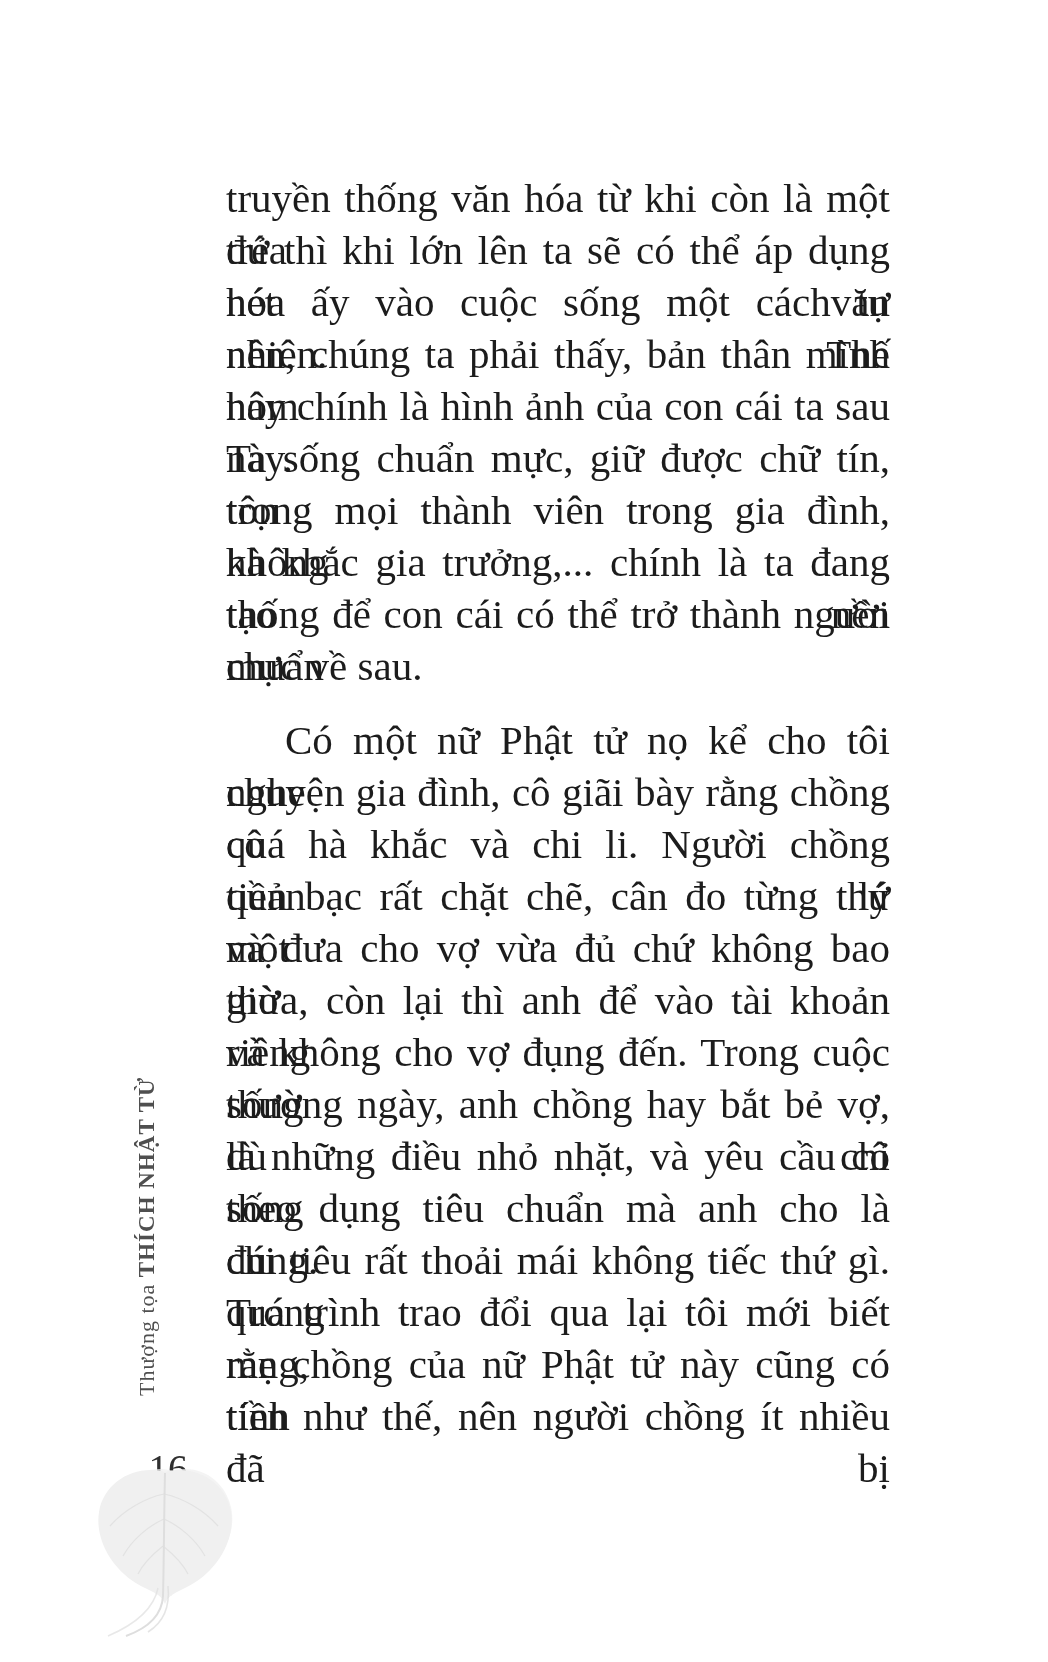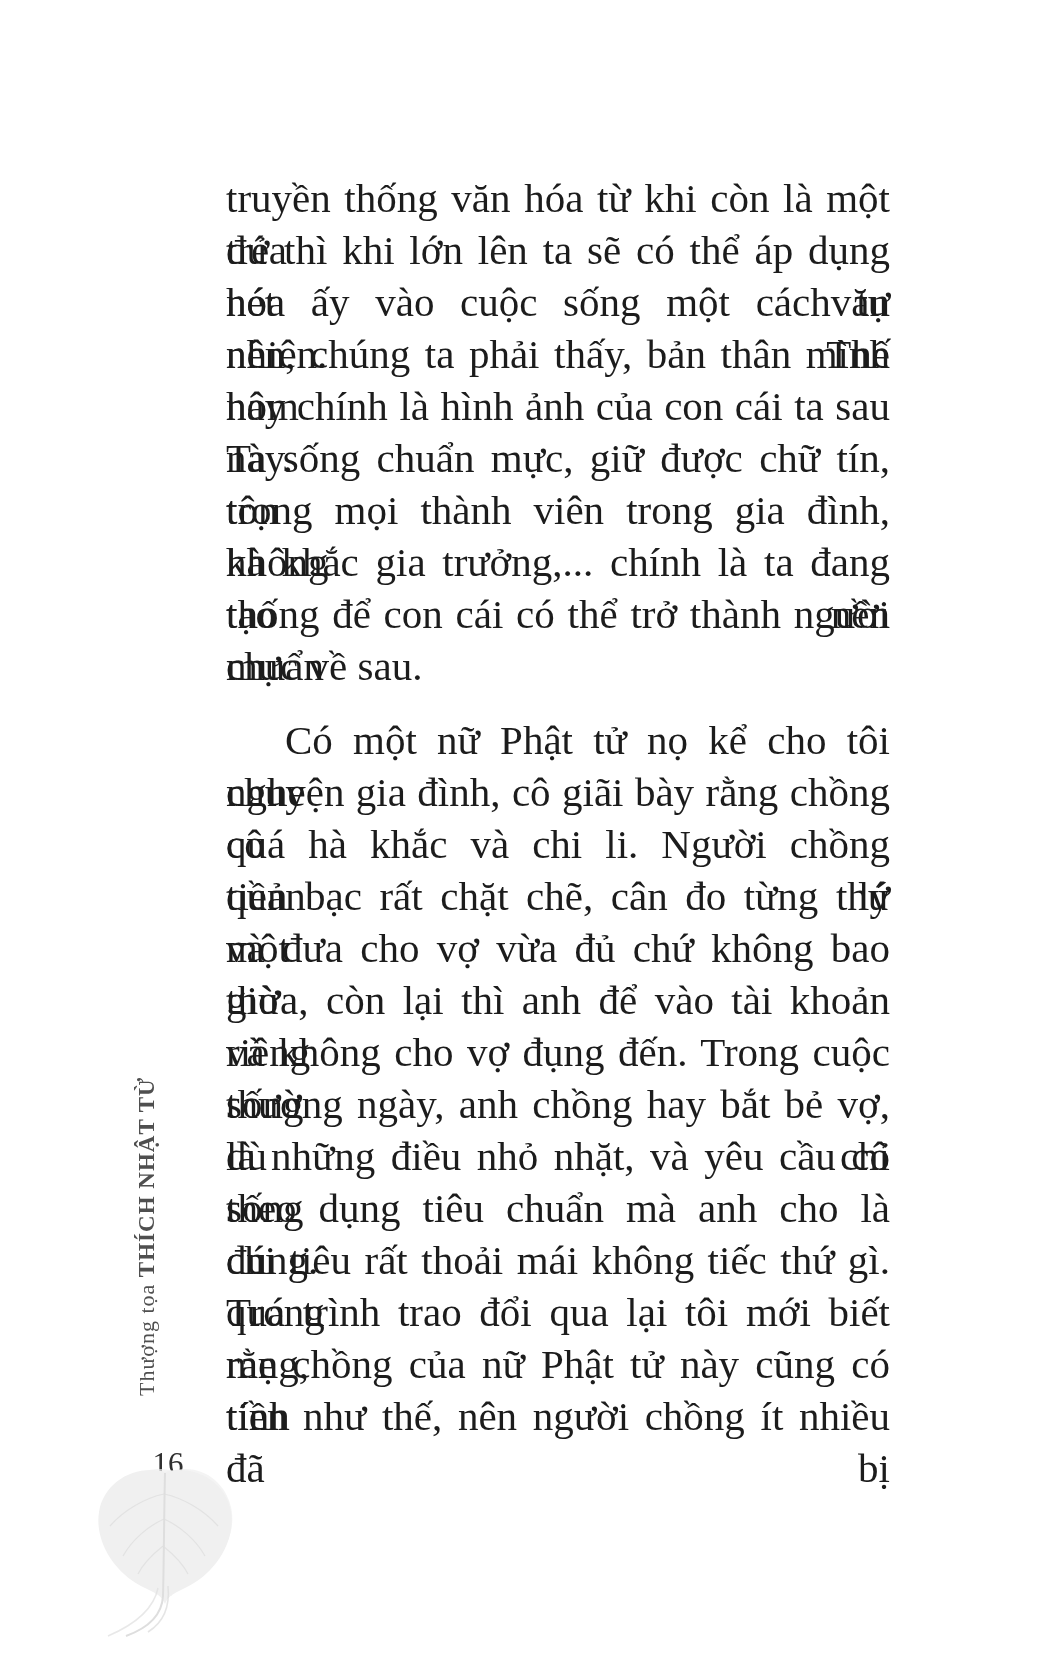--- a/index.html
+++ b/index.html
@@ -54,21 +54,21 @@
   }
   .sidebar-text .author-name{
     font-weight:600;
     font-size:23px;
   }
   
   .page-number{
     position:absolute;
     left:140px;top:1446px;width:56px;
     text-align:center;
-    font-size:31px;
+    font-size:39px;
     color:var(--pagenum);
   }
   
   .leaf-watermark{
     position:absolute;
     left:90px;top:1464px;
     width:150px;height:180px;
   }
 </style>
 </head>

